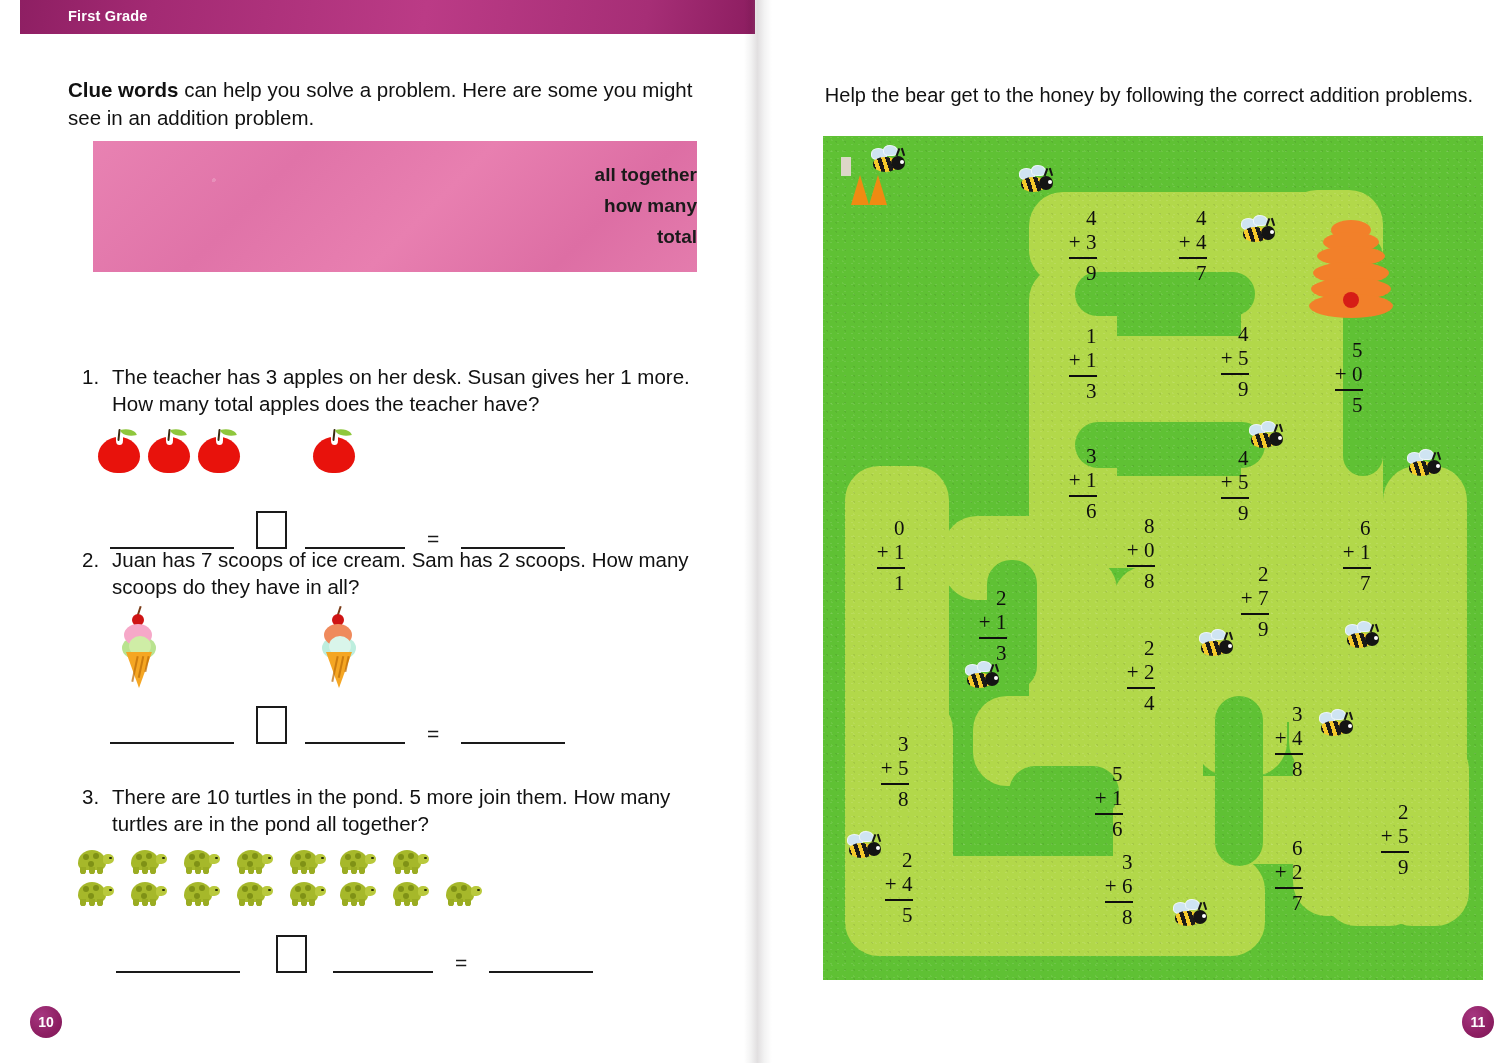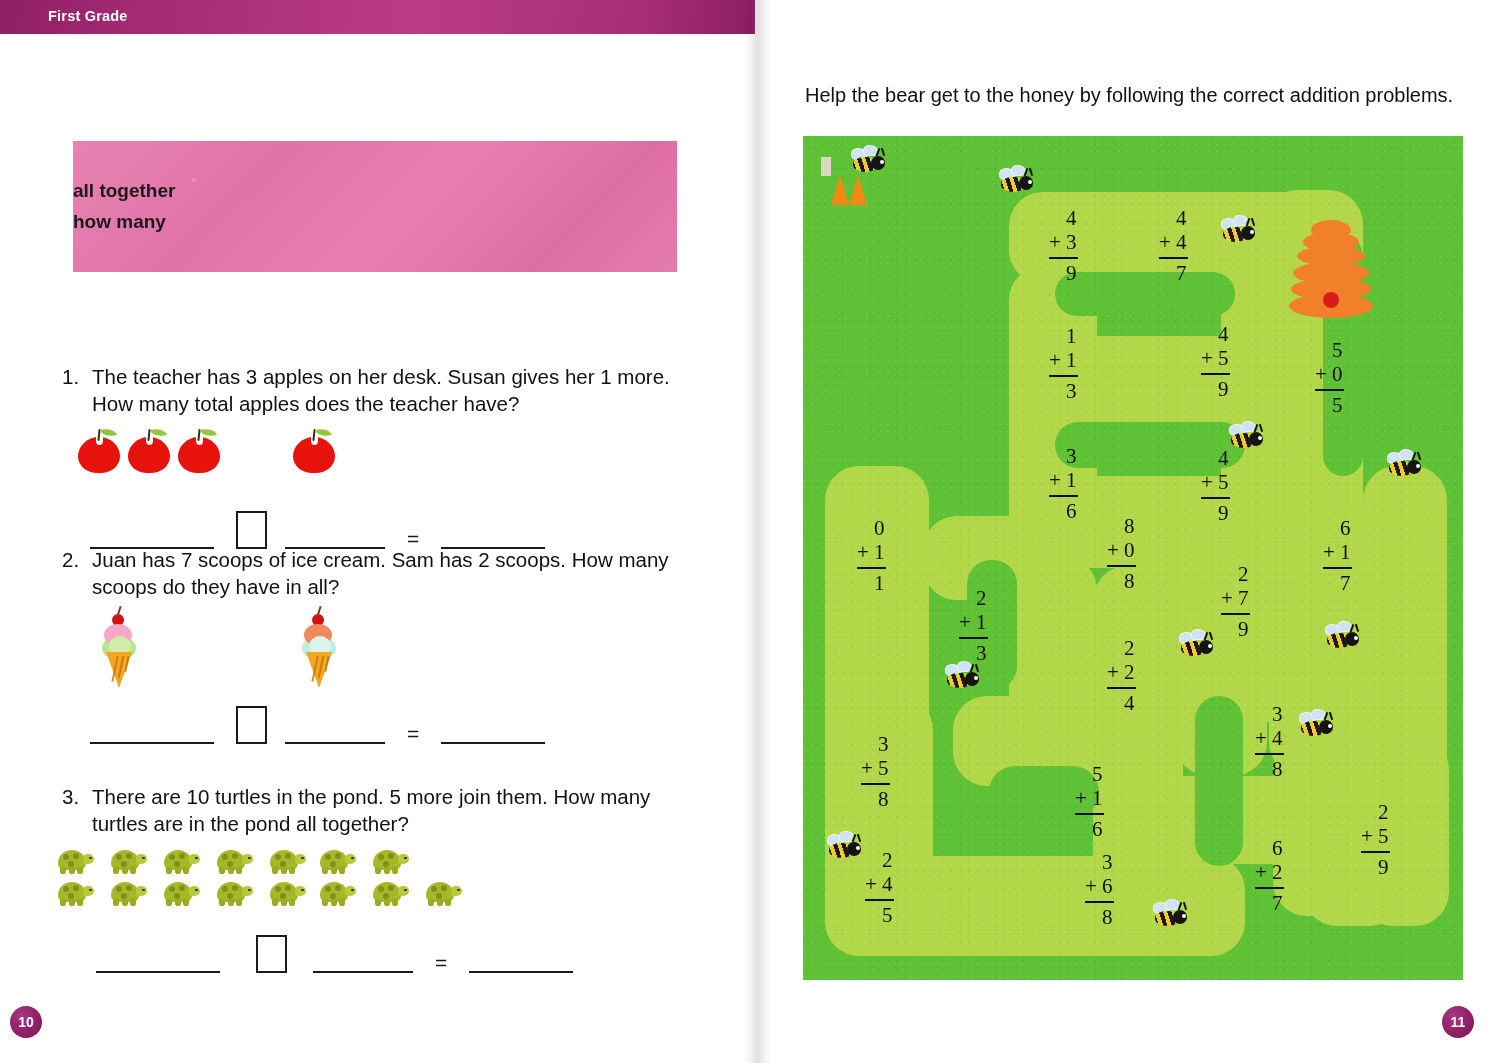--- a/index.html
+++ b/index.html
@@ -6,21 +6,21 @@
   body {
     width: 1500px; height: 1063px;
     font-family: "Liberation Sans", sans-serif;
     background: #ffffff;
     overflow: hidden;
     position: relative;
   }
   .spread { position: absolute; inset: 0; display: flex; }
 
   
-  .page { position: relative; height: 1063px; background: #ffffff; }
+  .page { position: relative; height: 1063px; background: #ffffff; margin-left: 20px; }
   .page-left  { width: 755px; }
   .page-right { width: 745px; }
 
   .gutter {
     position: absolute; left: 744px; top: 0; width: 28px; height: 1063px;
     background: linear-gradient(to right,
         rgba(0,0,0,0.00) 0%, rgba(0,0,0,0.05) 25%,
         rgba(120,110,115,0.22) 48%, rgba(0,0,0,0.05) 72%, rgba(0,0,0,0) 100%);
     z-index: 6; pointer-events: none;
   }
@@ -46,21 +46,21 @@
   }
   .intro b { font-weight: bold; }
 
   .cluebox {
     position: absolute; left: 73px; top: 141px; width: 604px; height: 131px;
     background:
       radial-gradient(circle at 20% 30%, rgba(255,255,255,0.18) 0 2px, transparent 2px),
       linear-gradient(135deg, #e882b2 0%, #e073a8 30%, #e87fb0 55%, #dd6ea4 80%, #e47cad 100%);
   }
   .cluebox .cols { display: flex; height: 100%; align-items: center; }
-  .cluecol { flex: 1; text-align: left; }
+  .cluecol { flex: 1; text-align: right; }
   .cluecol div {
     font-size: 19px; font-weight: bold; color: #1a1a1a; line-height: 1.63;
   }
   .cluecol.c1 { flex: 1.05; }
   .cluecol.c2 { flex: 1.0; }
   .cluecol.c3 { flex: 0.95; }
 
   .instr {
     position: absolute; left: 48px; top: 288px; width: 630px;
     font-size: 20.5px; line-height: 1.35; color: #111;
@@ -227,26 +227,30 @@
 </head>
 <body>
 
 <div class="spread">
 
   <div class="page page-left">
     <div class="hdr hdr-left">
       <span class="hdr-label l">First Grade</span>
     </div>
 
+    <div class="intro">
+      <b>Clue words</b><span> can help you solve a problem. Here are some you might see in an addition problem.</span>
+    </div>
 
     <div class="cluebox">
       <div class="cols">
         <div class="cluecol c1">
           <div>all together</div>
           <div>how many</div>
+          <div>total</div>
         </div>
       </div>
     </div>
 
 
     <div class="problem" style="left:62px; top:363px; width:640px;">
       <div class="pnum-text">
         <span class="num">1.</span>
         <span class="txt">The teacher has 3 apples on her desk. Susan gives her 1 more. How many total apples does the teacher have?</span>
       </div>

